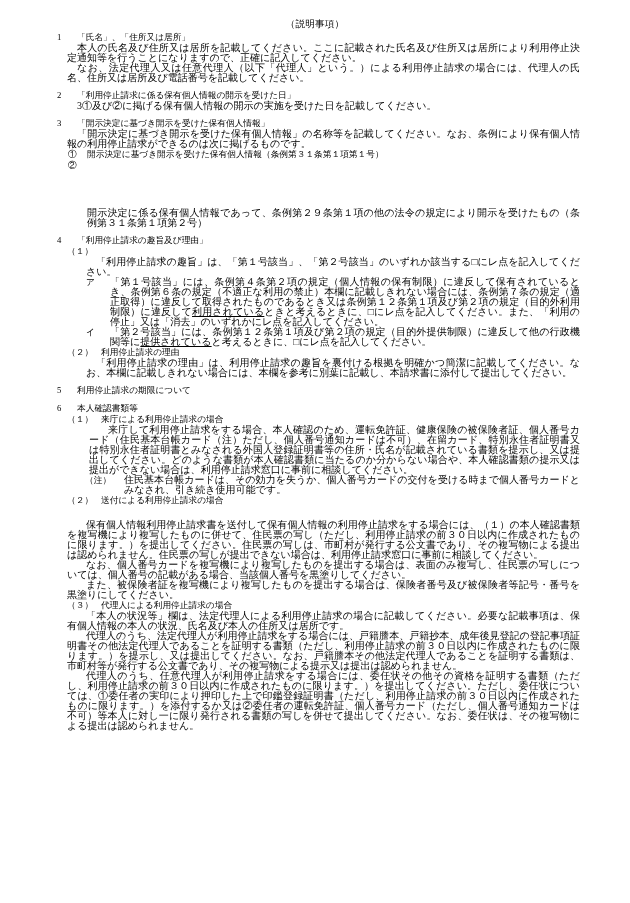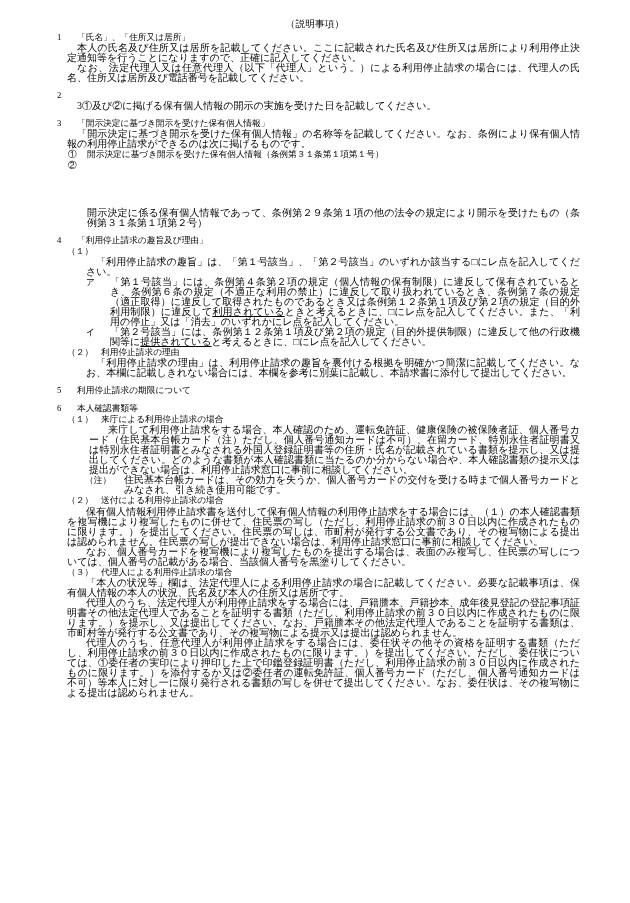--- a/index.html
+++ b/index.html
@@ -92,20 +92,21 @@
       <span class="num">1</span>
       <span class="label">「氏名」、「住所又は居所」</span>
     </div>
     <div class="block i-67" style="text-indent:10px;">本人の氏名及び住所又は居所を記載してください。ここに記載された氏名及び住所又は居所により利用停止決定通知等を行うことになりますので、正確に記入してください。</div>
     <div class="block i-67" style="text-indent:10px;">なお、法定代理人又は任意代理人（以下「代理人」という。）による利用停止請求の場合には、代理人の氏名、住所又は居所及び電話番号を記載してください。</div>
   </div>
 
   <div class="section">
     <div class="head">
       <span class="num">2</span>
+      <span class="label">「利用停止請求に係る保有個人情報の開示を受けた日」</span>
     </div>
     <div class="block i-67" style="text-indent:10px;">3①及び②に掲げる保有個人情報の開示の実施を受けた日を記載してください。</div>
   </div>
 
   <div class="section">
     <div class="head">
       <span class="num">3</span>
       <span class="label">「開示決定に基づき開示を受けた保有個人情報」</span>
     </div>
     <div class="block i-67" style="text-indent:10px;">「開示決定に基づき開示を受けた保有個人情報」の名称等を記載してください。なお、条例により保有個人情報の利用停止請求ができるのは次に掲げるものです。</div>
@@ -125,21 +126,21 @@
       <span class="label">「利用停止請求の趣旨及び理由」</span>
     </div>
 
     <div class="head">
       <span class="num wide">（１）</span>
     </div>
     <div class="block i-86" style="text-indent:10px;">「利用停止請求の趣旨」は、「第１号該当」、「第２号該当」のいずれか該当する□にレ点を記入してください。</div>
 
     <div class="head">
       <span class="num kana">ア</span>
-      <span class="label block" style="padding-right:50px;"><span>「第１号該当」には、条例第４条第２項の規定（個人情報の保有制限）に違反して保有されているとき、条例第６条の規定（不適正な利用の禁止）に違反して取り扱われているとき、条例第７条の規定（適正取得）に違反して取得されたものであるとき又は条例第１２条第１項及び第２項の規定（目的外利用制限）に違反して</span><span class="u">利用されている</span><span>ときと考えるときに、□にレ点を記入してください。また、「利用の停止」又は「消去」のいずれかにレ点を記入してください。</span></span>
+      <span class="label block" style="padding-right:50px;"><span>「第１号該当」には、条例第４条第２項の規定（個人情報の保有制限）に違反して保有されているとき、条例第６条の規定（不適正な利用の禁止）本欄に記載しきれない場合には、条例第７条の規定（適正取得）に違反して取得されたものであるとき又は条例第１２条第１項及び第２項の規定（目的外利用制限）に違反して</span><span class="u">利用されている</span><span>ときと考えるときに、□にレ点を記入してください。また、「利用の停止」又は「消去」のいずれかにレ点を記入してください。</span></span>
     </div>
 
     <div class="head">
       <span class="num kana">イ</span>
       <span class="label block" style="padding-right:50px;"><span>「第２号該当」には、条例第１２条第１項及び第２項の規定（目的外提供制限）に違反して他の行政機関等に</span><span class="u">提供されている</span><span>と考えるときに、□にレ点を記入してください。</span></span>
     </div>
 
     <div class="head">
       <span class="num wide">（２）</span>
       <span class="label">利用停止請求の理由</span>
@@ -167,22 +168,23 @@
     <div class="block i-77" style="text-indent:19px;margin-left:12px;">来庁して利用停止請求をする場合、本人確認のため、運転免許証、健康保険の被保険者証、個人番号カード（住民基本台帳カード（注）ただし、個人番号通知カードは不可）、在留カード、特別永住者証明書又は特別永住者証明書とみなされる外国人登録証明書等の住所・氏名が記載されている書類を提示し、又は提出してください。どのような書類が本人確認書類に当たるのか分からない場合や、本人確認書類の提示又は提出ができない場合は、利用停止請求窓口に事前に相談してください。</div>
     <div class="head">
       <span class="num chu">（注）</span>
       <span class="label block" style="padding-right:50px;">住民基本台帳カードは、その効力を失うか、個人番号カードの交付を受ける時まで個人番号カードとみなされ、引き続き使用可能です。</span>
     </div>
 
     <div class="head">
       <span class="num wide">（２）</span>
       <span class="label">送付による利用停止請求の場合</span>
     </div>
-    <div class="block i-67" style="text-indent:19px;">保有個人情報利用停止請求書を送付して保有個人情報の利用停止請求をする場合には、（１）の本人確認書類を複写機により複写したものに併せて、住民票の写し（ただし、利用停止請求の前３０日以内に作成されたものに限ります。）を提出してください。住民票の写しは、市町村が発行する公文書であり、その複写物による提出は認められません。住民票の写しが提出できない場合は、利用停止請求窓口に事前に相談してください。</div>
+    <div class="block i-67" style="text-indent:19px;margin-top:13px;">保有個人情報利用停止請求書を送付して保有個人情報の利用停止請求をする場合には、（１）の本人確認書類を複写機により複写したものに併せて、住民票の写し（ただし、利用停止請求の前３０日以内に作成されたものに限ります。）を提出してください。住民票の写しは、市町村が発行する公文書であり、その複写物による提出は認められません。住民票の写しが提出できない場合は、利用停止請求窓口に事前に相談してください。</div>
     <div class="block i-67" style="text-indent:19px;">なお、個人番号カードを複写機により複写したものを提出する場合は、表面のみ複写し、住民票の写しについては、個人番号の記載がある場合、当該個人番号を黒塗りしてください。</div>
+    <div class="block i-67" style="text-indent:19px;">また、被保険者証を複写機により複写したものを提出する場合は、保険者番号及び被保険者等記号・番号を黒塗りにしてください。</div>
 
     <div class="head">
       <span class="num wide">（３）</span>
       <span class="label">代理人による利用停止請求の場合</span>
     </div>
     <div class="block i-67" style="text-indent:19px;">「本人の状況等」欄は、法定代理人による利用停止請求の場合に記載してください。必要な記載事項は、保有個人情報の本人の状況、氏名及び本人の住所又は居所です。</div>
     <div class="block i-67" style="text-indent:19px;">代理人のうち、法定代理人が利用停止請求をする場合には、戸籍謄本、戸籍抄本、成年後見登記の登記事項証明書その他法定代理人であることを証明する書類（ただし、利用停止請求の前３０日以内に作成されたものに限ります。）を提示し、又は提出してください。なお、戸籍謄本その他法定代理人であることを証明する書類は、市町村等が発行する公文書であり、その複写物による提示又は提出は認められません。</div>
     <div class="block i-67" style="text-indent:19px;">代理人のうち、任意代理人が利用停止請求をする場合には、委任状その他その資格を証明する書類（ただし、利用停止請求の前３０日以内に作成されたものに限ります。）を提出してください。ただし、委任状については、①委任者の実印により押印した上で印鑑登録証明書（ただし、利用停止請求の前３０日以内に作成されたものに限ります。）を添付するか又は②委任者の運転免許証、個人番号カード（ただし、個人番号通知カードは不可）等本人に対し一に限り発行される書類の写しを併せて提出してください。なお、委任状は、その複写物による提出は認められません。</div>
   </div>
 

